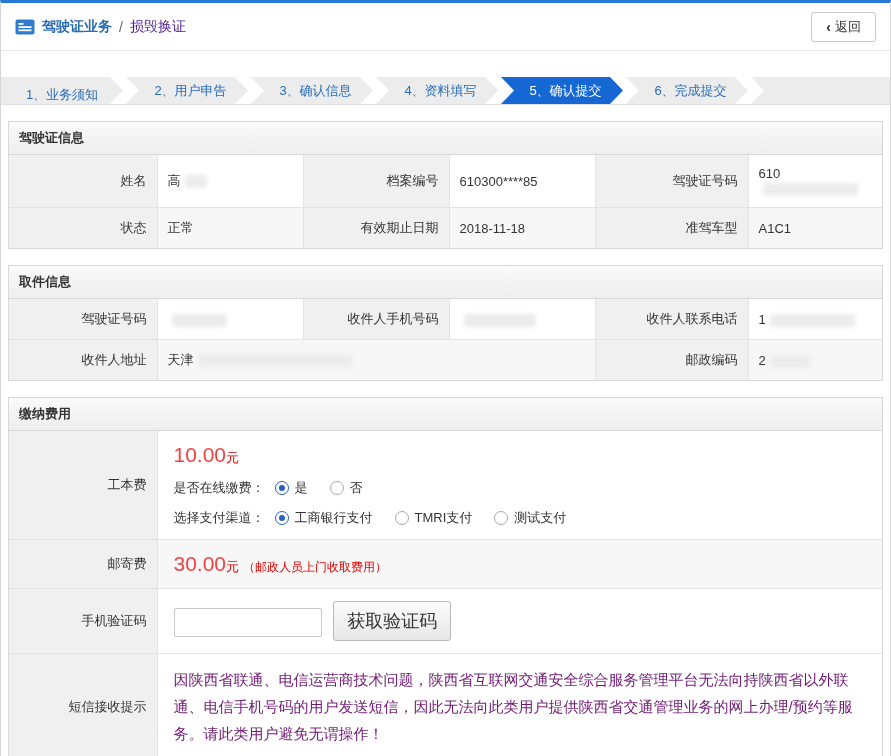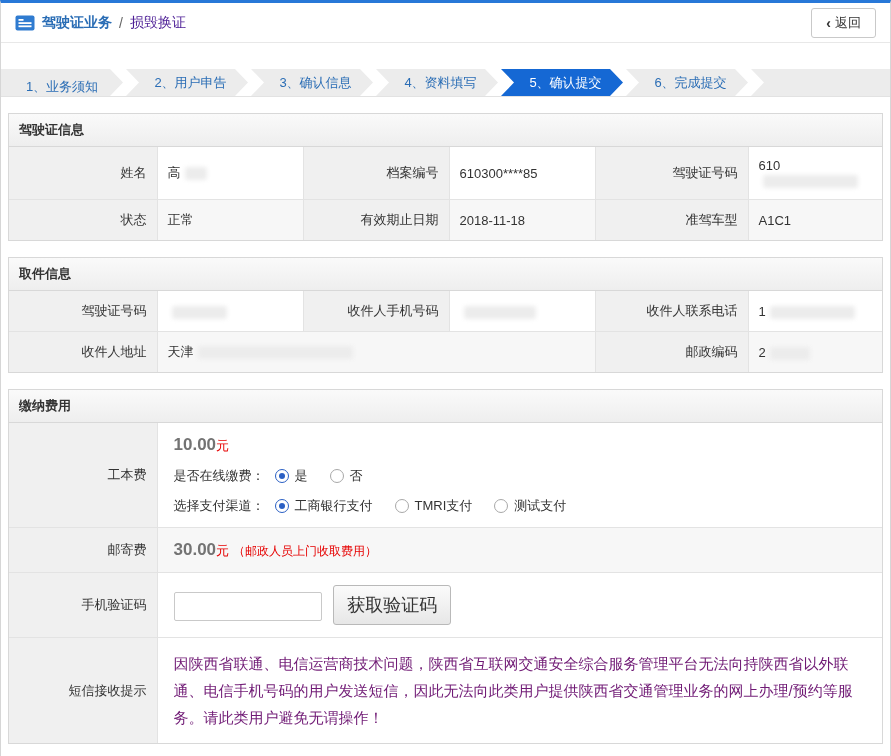--- a/index.html
+++ b/index.html
@@ -3,21 +3,21 @@
 <meta charset="utf-8">
 <style>
   * { margin:0; padding:0; box-sizing:border-box; }
   html,body { background:#f4f4f4; }
   body { font-family:"Liberation Sans","DejaVu Sans",sans-serif; font-size:13px; color:#333; }
   .page { width:891px; min-height:756px; margin:0 auto; background:#fff;
           border:1px solid #d6d6d6; border-top:3px solid #2878d8; position:relative; }
 
   
   .header { display:flex; justify-content:space-between; align-items:center;
-            padding:10px 14px; border-bottom:1px solid #e8e8e8; height:40px; }
+            padding:10px 14px; border-bottom:1px solid #e8e8e8; height:48px; }
   .breadcrumb { display:flex; align-items:center; gap:7px; font-size:14px; }
   .crumb-icon { display:inline-flex; }
   .crumb-root { color:#2a6db5; font-weight:bold; cursor:pointer; }
   .crumb-sep { color:#666; }
   .crumb-current { color:#4c1d95; }
   .back-btn { display:inline-flex; align-items:center; gap:4px; background:#fff;
               border:1px solid #c9c9c9; border-radius:3px; padding:5px 14px;
               font-size:13px; color:#333; cursor:pointer;
               font-family:"Liberation Sans","DejaVu Sans",sans-serif; }
   .back-chevron { font-weight:bold; font-size:14px; line-height:1; }
@@ -46,21 +46,21 @@
   td.val { background:#fff; color:#333; }
 
   
   .redact { display:inline-block; height:13px; background:#ececec; border-radius:3px;
             filter:blur(2px); vertical-align:middle; margin-left:4px; }
   .rw20{width:22px} .rw40{width:40px} .rw50{width:55px} .rw70{width:72px}
   .rw80{width:85px} .rw90{width:95px} .rw150{width:155px}
 
   
   .fee-cell { padding:12px 16px; }
-  .amt { color:#737373; font-size:17px; font-weight:bold; }
+  .amt { color:#ef4444; font-size:21px; font-weight:normal; }
   .unit { color:#e60000; font-size:13px; }
   .fee-note { color:#e60000; font-size:12px; margin-left:4px; }
   .fee-line { margin-top:12px; display:flex; }
   .fee-line .line-lbl { margin-right:10px; color:#333; }
   .radio { display:inline-flex; align-items:center; margin-right:22px; cursor:pointer; }
   .rb { width:14px; height:14px; border:1px solid #a8a8a8; border-radius:50%;
         background:#fff; display:inline-block; margin-right:6px; position:relative; flex:0 0 14px; }
   .rb.checked { border-color:#2a5fc4; }
   .rb.checked::after { content:""; position:absolute; left:3px; top:3px; right:3px; bottom:3px;
         border-radius:50%; background:#2a5fc4; }

